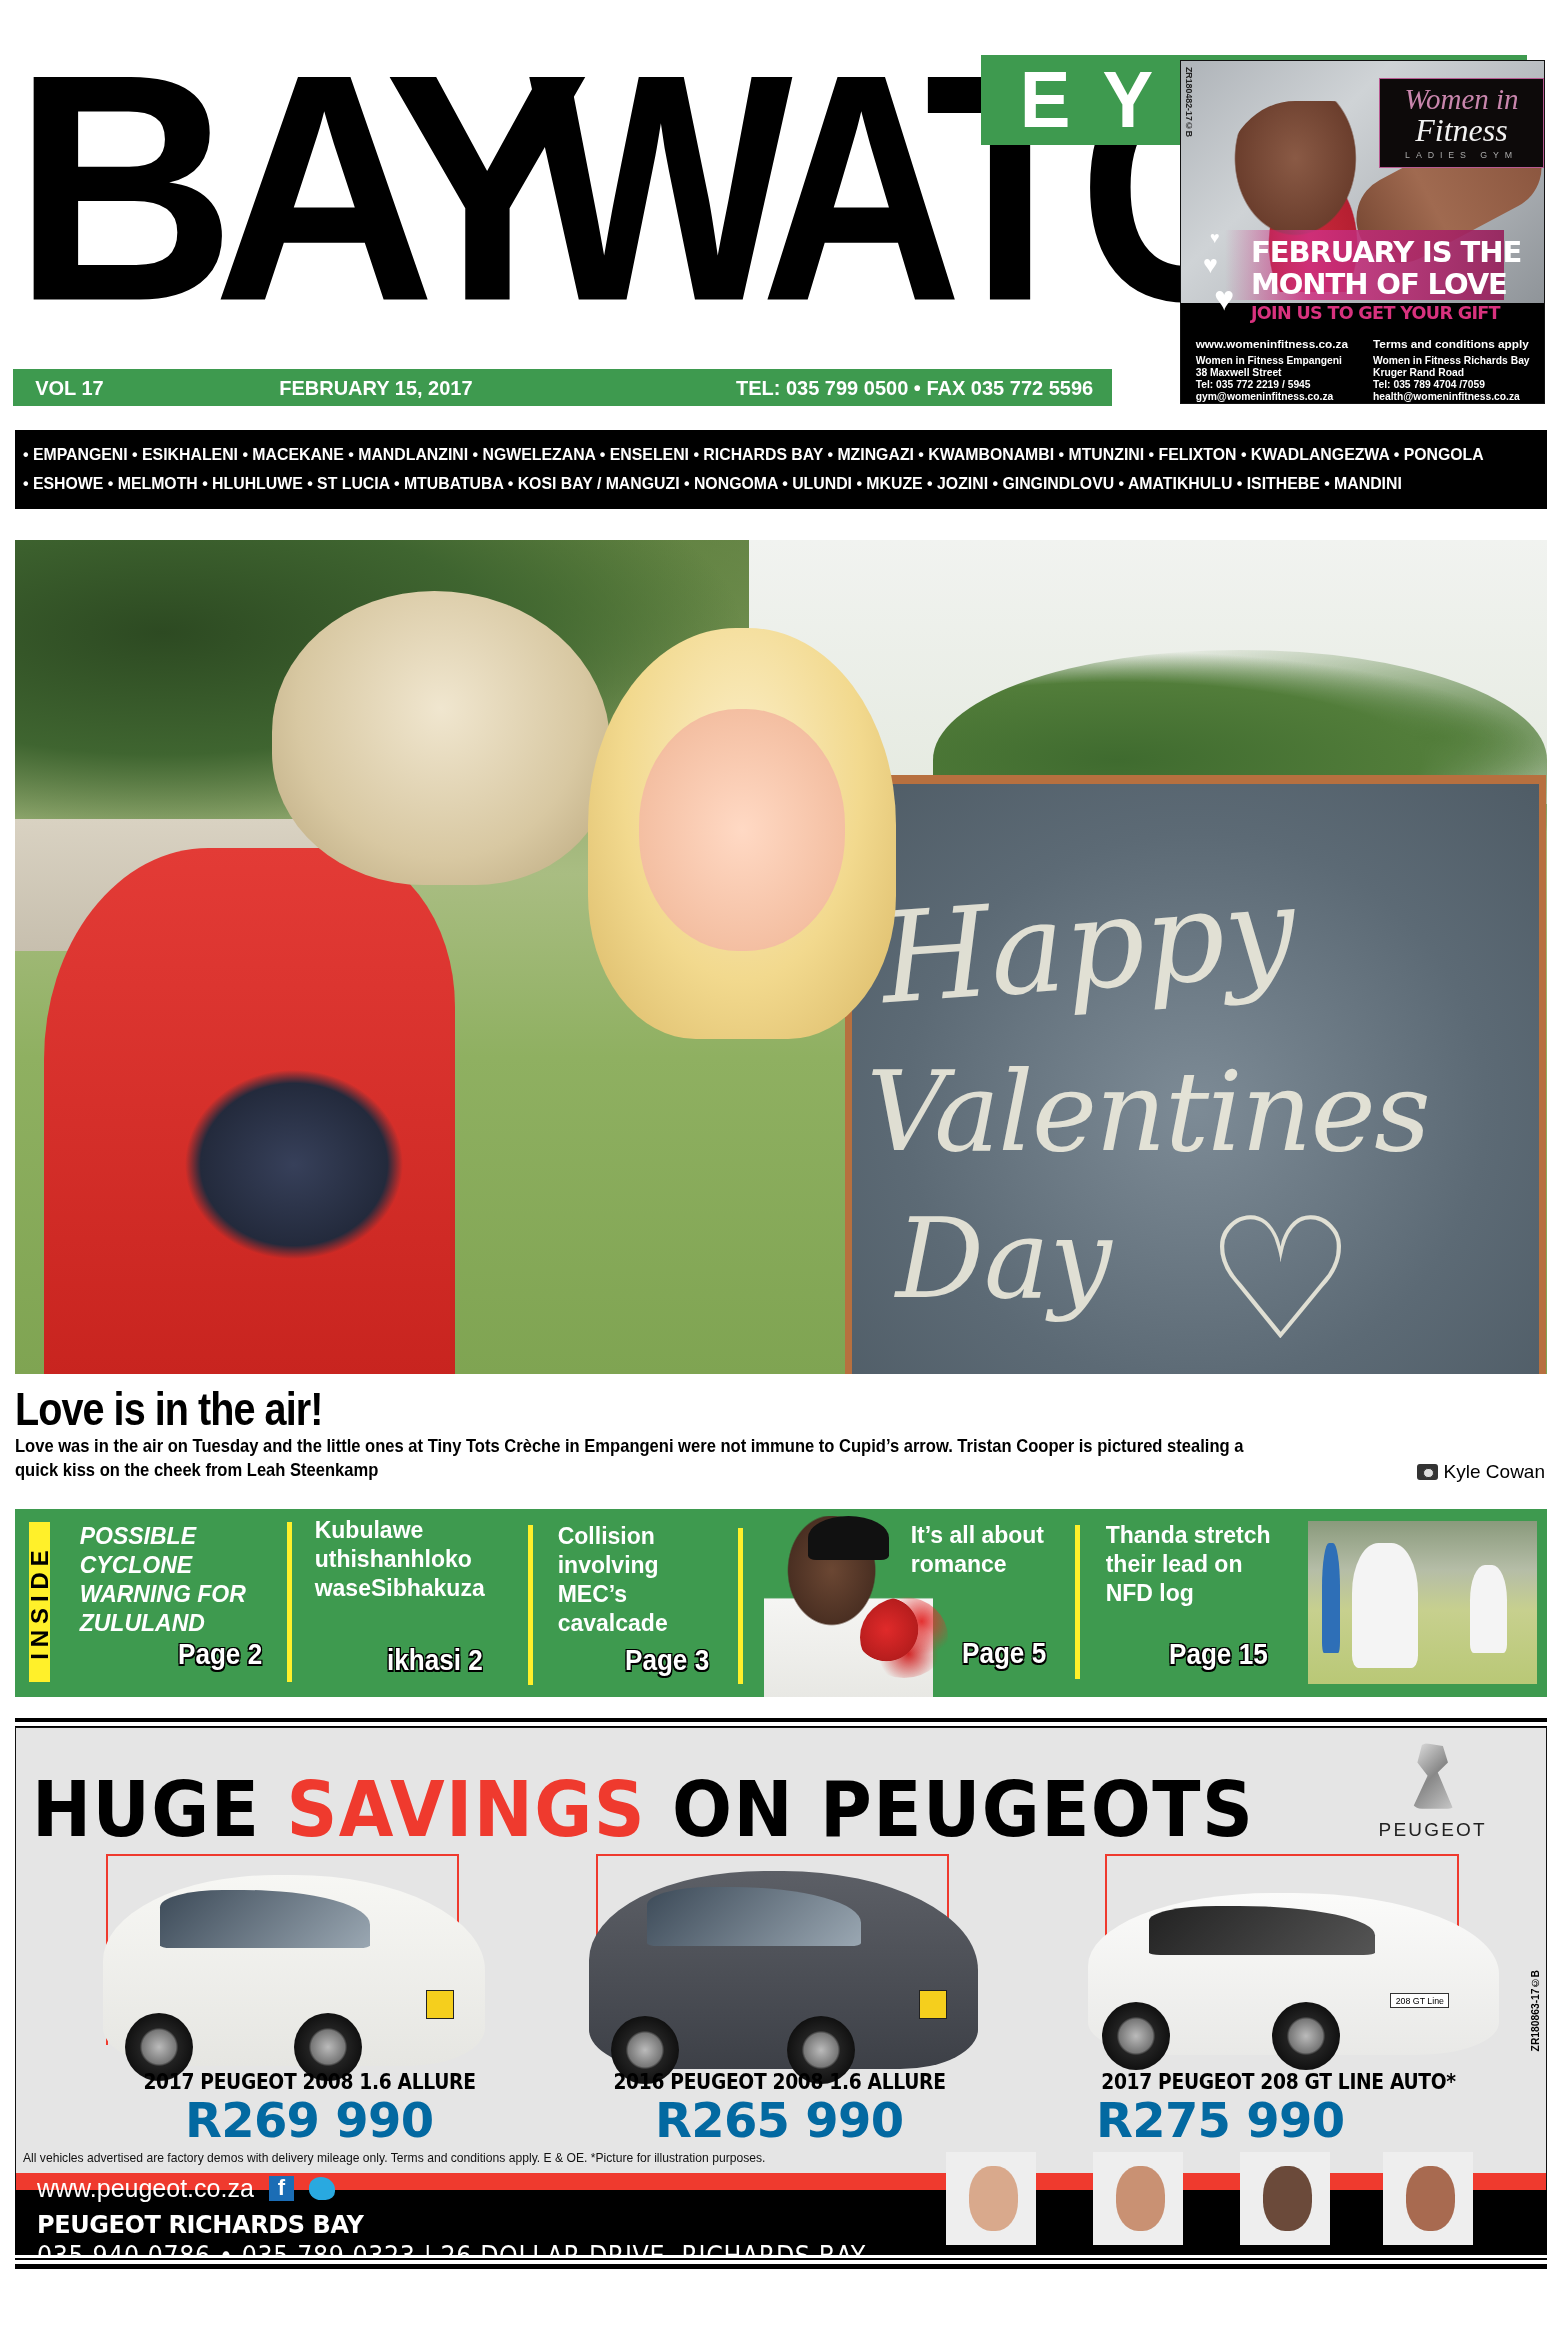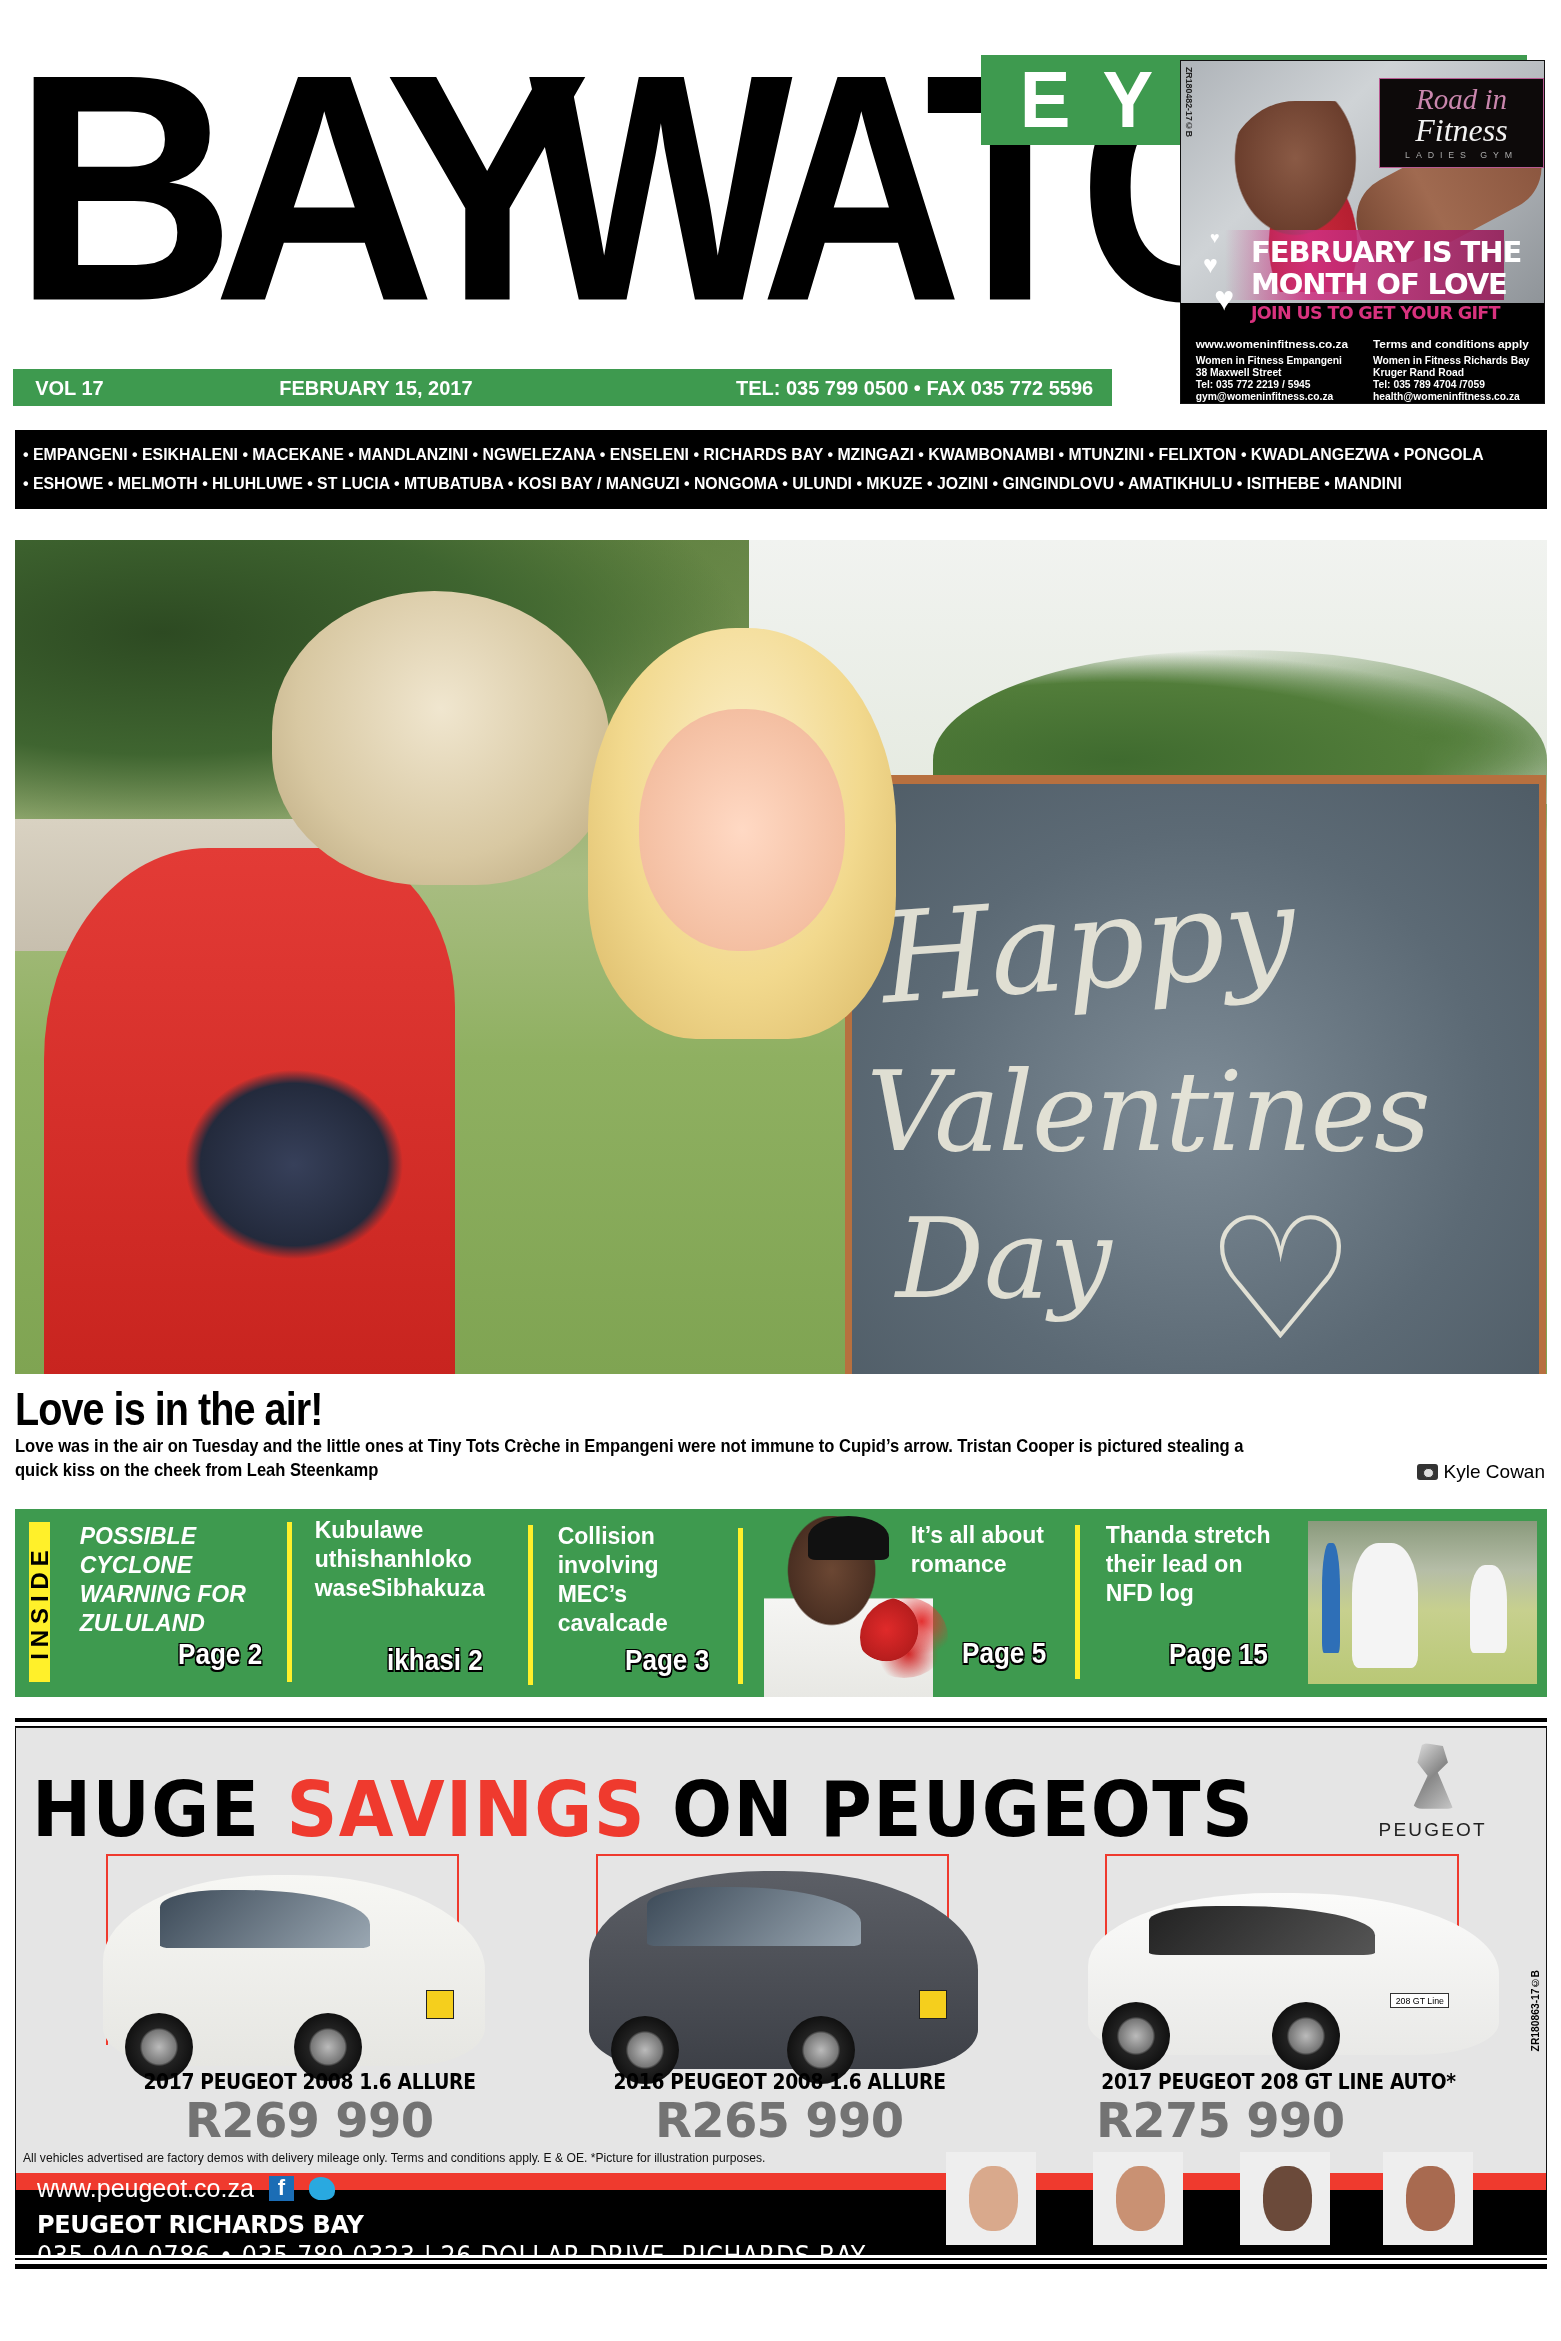--- a/index.html
+++ b/index.html
@@ -113,21 +113,21 @@
   .pg-lion{width:51px;height:66px;margin:0 auto;border-radius:45% 40% 20% 30%;
     background:linear-gradient(135deg,#eee,#888 50%,#ccc);clip-path:polygon(30% 0,70% 5%,80% 30%,60% 45%,90% 100%,10% 100%,40% 50%,20% 30%);}
   .pg-logo-text{font-size:19px;letter-spacing:2.2px;color:#222;margin-top:10.3px;}
   .car-frame{position:absolute;border:2.2px solid #ef3a2e;border-bottom:none;height:191px;}
   .car{position:absolute;border-radius:45% 50% 20% 20%;}
   .car .win{position:absolute;left:15%;top:8%;width:55%;height:30%;background:linear-gradient(135deg,#3c4a58,#9aa7b2);border-radius:30% 60% 5% 5%;}
   .car .wheel{position:absolute;bottom:-14.7px;width:68px;height:68px;border-radius:50%;background:radial-gradient(circle,#bbb 0%,#777 35%,#222 40%,#111 70%);}
   .car .plate{position:absolute;right:8%;top:60%;width:28px;height:29px;background:#f5cf1d;border:1.5px solid #222;}
   .car-name{position:absolute;font-weight:700;font-size:22px;width:499px;text-align:center;font-family:"DejaVu Sans",sans-serif;
     transform:scaleX(.85);letter-spacing:-0.4px;white-space:nowrap;}
-  .car-price{position:absolute;font-weight:700;font-size:48px;color:#737373;width:499px;text-align:center;
+  .car-price{position:absolute;font-weight:700;font-size:48px;color:#0369a1;width:499px;text-align:center;
     font-family:"DejaVu Sans",sans-serif;letter-spacing:-0.7px;}
   .pg-disclaimer{position:absolute;left:7.3px;top:422px;font-size:13.2px;color:#111;transform:scaleX(.92);transform-origin:left;white-space:nowrap;}
   .pg-code{position:absolute;right:4.4px;top:242px;writing-mode:vertical-rl;transform:rotate(180deg);font-size:10.3px;font-weight:700;}
   .pg-redbar{position:absolute;left:0;top:445px;width:100%;height:17.6px;background:#ef3a2e;}
   .pg-black{position:absolute;left:0;top:463px;width:100%;height:66px;background:#000;}
   .pg-www{position:absolute;left:22px;top:0;color:#fff;font-size:25px;display:flex;align-items:center;gap:15px;}
   .fb{width:25px;height:25px;background:#1b6db5;color:#fff;font-weight:700;font-size:22px;display:flex;align-items:flex-end;justify-content:center;}
   .tw{width:26.4px;height:23.5px;background:#29a9e0;border-radius:50% 60% 40% 50%;}
   .pg-dealer{position:absolute;left:22px;font-weight:700;color:#fff;font-size:24px;font-family:"DejaVu Sans",sans-serif;letter-spacing:-0.4px;}
   .pg-contact{position:absolute;left:22px;color:#fff;font-size:26.4px;font-family:"DejaVu Sans",sans-serif;letter-spacing:0.7px;white-space:nowrap;transform:scaleX(.9);transform-origin:left;}
@@ -157,21 +157,21 @@
   </div>
 </div>
 
 <div class="wif">
   <div class="wif-photo">
     <div class="wif-body"></div>
     <div class="wif-legs"></div>
   </div>
   <div class="wif-code">ZR180482-17©B</div>
   <div class="wif-logo">
-    <div class="l1">Road in</div>
+    <div class="l1">Women in</div>
     <div class="l2">Fitness</div>
     <div class="l3">LADIES GYM</div>
   </div>
   <div class="wif-band"></div>
   <span class="wif-heart" style="left:29px;top:169px;font-size:16px;">♥</span>
   <span class="wif-heart" style="left:22px;top:191px;font-size:25px;">♥</span>
   <span class="wif-heart" style="left:33px;top:220px;font-size:34px;">♥</span>
   <div class="wif-headline">
     <div>FEBRUARY IS THE</div>
     <div>MONTH OF LOVE</div>

